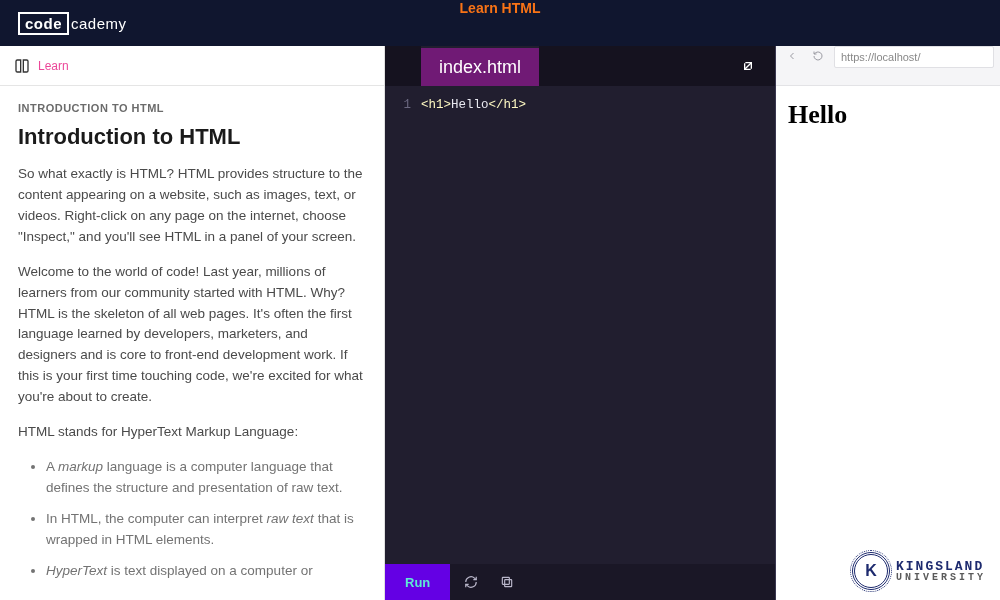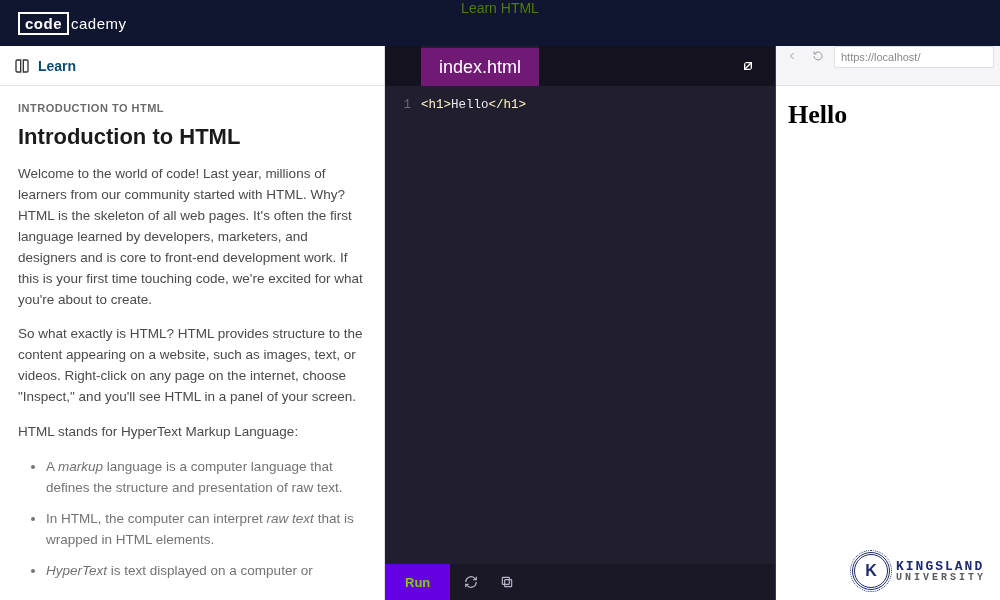--- a/index.html
+++ b/index.html
@@ -4,51 +4,51 @@
 <style>
   * { box-sizing: border-box; margin: 0; padding: 0; }
   html, body { width: 1000px; height: 600px; overflow: hidden; font-family: -apple-system, BlinkMacSystemFont, "Segoe UI", Helvetica, Arial, sans-serif; }
   .root { display: flex; flex-direction: column; width: 1000px; height: 600px; background: #fff; }
 
   
   .topbar { height: 46px; background: #10162f; color: #fff; display: flex; padding: 0 18px; position: relative; }
   .logo { display: flex; align-items: center; gap: 0; font-size: 15px; letter-spacing: 0.5px; }
   .logo-box { border: 2px solid #fff; padding: 1px 5px; font-weight: 600; }
   .logo-rest { font-weight: 400; padding-left: 2px; }
-  .topbar-title { position: absolute; left: 50%; transform: translateX(-50%); font-size: 14px; font-weight: 400; color: #4d7c0f; }
+  .topbar-title { position: absolute; left: 50%; transform: translateX(-50%); font-size: 14px; font-weight: 700; color: #f97316; }
 
   
   .main { flex: 1; display: flex; min-height: 0; }
 
   
   .lesson { width: 385px; display: flex; flex-direction: column; border-right: 1px solid #e0e0e0; }
   .lesson-head { height: 40px; display: flex; align-items: center; gap: 8px; padding: 0 14px; border-bottom: 1px solid #e5e5e5; }
   .book-icon svg { display: block; }
-  .lesson-head-label { font-size: 14px; font-weight: 700; color: #0c4a6e; }
+  .lesson-head-label { font-size: 12px; font-weight: 400; color: #ec4899; }
   .lesson-body { flex: 1; overflow: hidden; padding: 16px 18px 0 18px; color: #3b3b3b; }
   .eyebrow { font-size: 11px; font-weight: 700; letter-spacing: 0.5px; color: #6b6b6b; margin-bottom: 10px; }
   .lesson-title { font-size: 22px; font-weight: 700; color: #1a1a1a; margin-bottom: 14px; }
   .lesson-body p { font-size: 13.5px; line-height: 1.55; margin-bottom: 14px; color: #4a4a4a; }
   .lesson-body ul { padding-left: 28px; margin-top: 4px; }
   .lesson-body li { font-size: 13.5px; line-height: 1.55; margin-bottom: 10px; color: #737373; }
   .lesson-body em { font-style: italic; }
 
   
   .editor { flex: 1; display: flex; flex-direction: column; background: #211e2f; color: #ccc; min-width: 0; }
   .editor-tabs { height: 40px; background: #15121f; display: flex; align-items: stretch; position: relative; }
   .editor-tab { display: flex; align-items: center; padding: 0 18px; font-size: 18px; color: #fff; background: #701a75; border-top: 2px solid #211e2f; margin-left: 36px; }
   .editor-expand { position: absolute; right: 10px; top: 0; bottom: 0; display: flex; align-items: center; justify-content: center; width: 34px; cursor: pointer; }
   .editor-code { flex: 1; display: flex; padding-top: 12px; font-family: "SFMono-Regular", Consolas, "Liberation Mono", Menlo, monospace; font-size: 12.5px; }
   .gutter { width: 36px; text-align: right; padding-right: 10px; color: #6b6880; user-select: none; }
   .codeline { flex: 1; white-space: pre; }
   .tag-open, .tag-close { color: #fef9c3; }
   .tag-text { color: #e8e8f0; }
 
   .editor-footer { height: 36px; background: #1a1726; display: flex; align-items: center; gap: 6px; padding: 0 0 0 0; }
-  .run-btn { height: 100%; background: #6400e4; color: #84cc16; border: none; padding: 0 20px; font-size: 13px; font-weight: 600; cursor: pointer; }
+  .run-btn { height: 100%; background: #6400e4; color: #5eead4; border: none; padding: 0 20px; font-size: 13px; font-weight: 600; cursor: pointer; }
   .footer-icon { width: 30px; height: 100%; display: flex; align-items: center; justify-content: center; cursor: pointer; color: #b9b6c9; }
 
   
   .preview { width: 225px; display: flex; flex-direction: column; border-left: 1px solid #3a3750; background: #fff; }
   .preview-bar { height: 40px; background: #f5f5f7; display: flex; align-items: flex-start; gap: 6px; padding: 0 6px; border-bottom: 1px solid #e3e3e6; }
   .nav-btn { width: 20px; height: 20px; display: flex; align-items: center; justify-content: center; color: #9a9aa2; cursor: pointer; }
   .url-field { flex: 1; height: 22px; background: #fff; border: 1px solid #e0e0e4; border-radius: 2px; font-size: 11px; color: #888; display: flex; align-items: center; padding: 0 6px; }
   .preview-body { flex: 1; padding: 14px 12px; }
   .preview-h1 { font-family: "Times New Roman", Times, serif; font-size: 26px; font-weight: 700; color: #000; }
 
@@ -83,22 +83,22 @@
           <svg width="16" height="16" viewBox="0 0 24 24" fill="none" stroke="#333" stroke-width="2">
             <path d="M3 5a2 2 0 0 1 2-2h5v18H5a2 2 0 0 1-2-2V5z"></path>
             <path d="M21 5a2 2 0 0 0-2-2h-5v18h5a2 2 0 0 0 2-2V5z"></path>
           </svg>
         </span>
         <span class="lesson-head-label">Learn</span>
       </div>
       <div class="lesson-body">
         <div class="eyebrow">INTRODUCTION TO HTML</div>
         <h1 class="lesson-title">Introduction to HTML</h1>
+        <p>So what exactly is HTML? HTML provides structure to the content appearing on a website, such as images, text, or videos. Right-click on any page on the internet, choose "Inspect," and you'll see HTML in a panel of your screen.</p>
         <p>Welcome to the world of code! Last year, millions of learners from our community started with HTML. Why? HTML is the skeleton of all web pages. It's often the first language learned by developers, marketers, and designers and is core to front-end development work. If this is your first time touching code, we're excited for what you're about to create.</p>
-        <p>So what exactly is HTML? HTML provides structure to the content appearing on a website, such as images, text, or videos. Right-click on any page on the internet, choose "Inspect," and you'll see HTML in a panel of your screen.</p>
         <p>HTML stands for HyperText Markup Language:</p>
         <ul>
           <li>
             <span>A </span><em>markup</em><span> language is a computer language that defines the structure and presentation of raw text.</span>
           </li>
           <li>
             <span>In HTML, the computer can interpret </span><em>raw text</em><span> that is wrapped in HTML elements.</span>
           </li>
           <li>
             <em>HyperText</em><span> is text displayed on a computer or</span>

